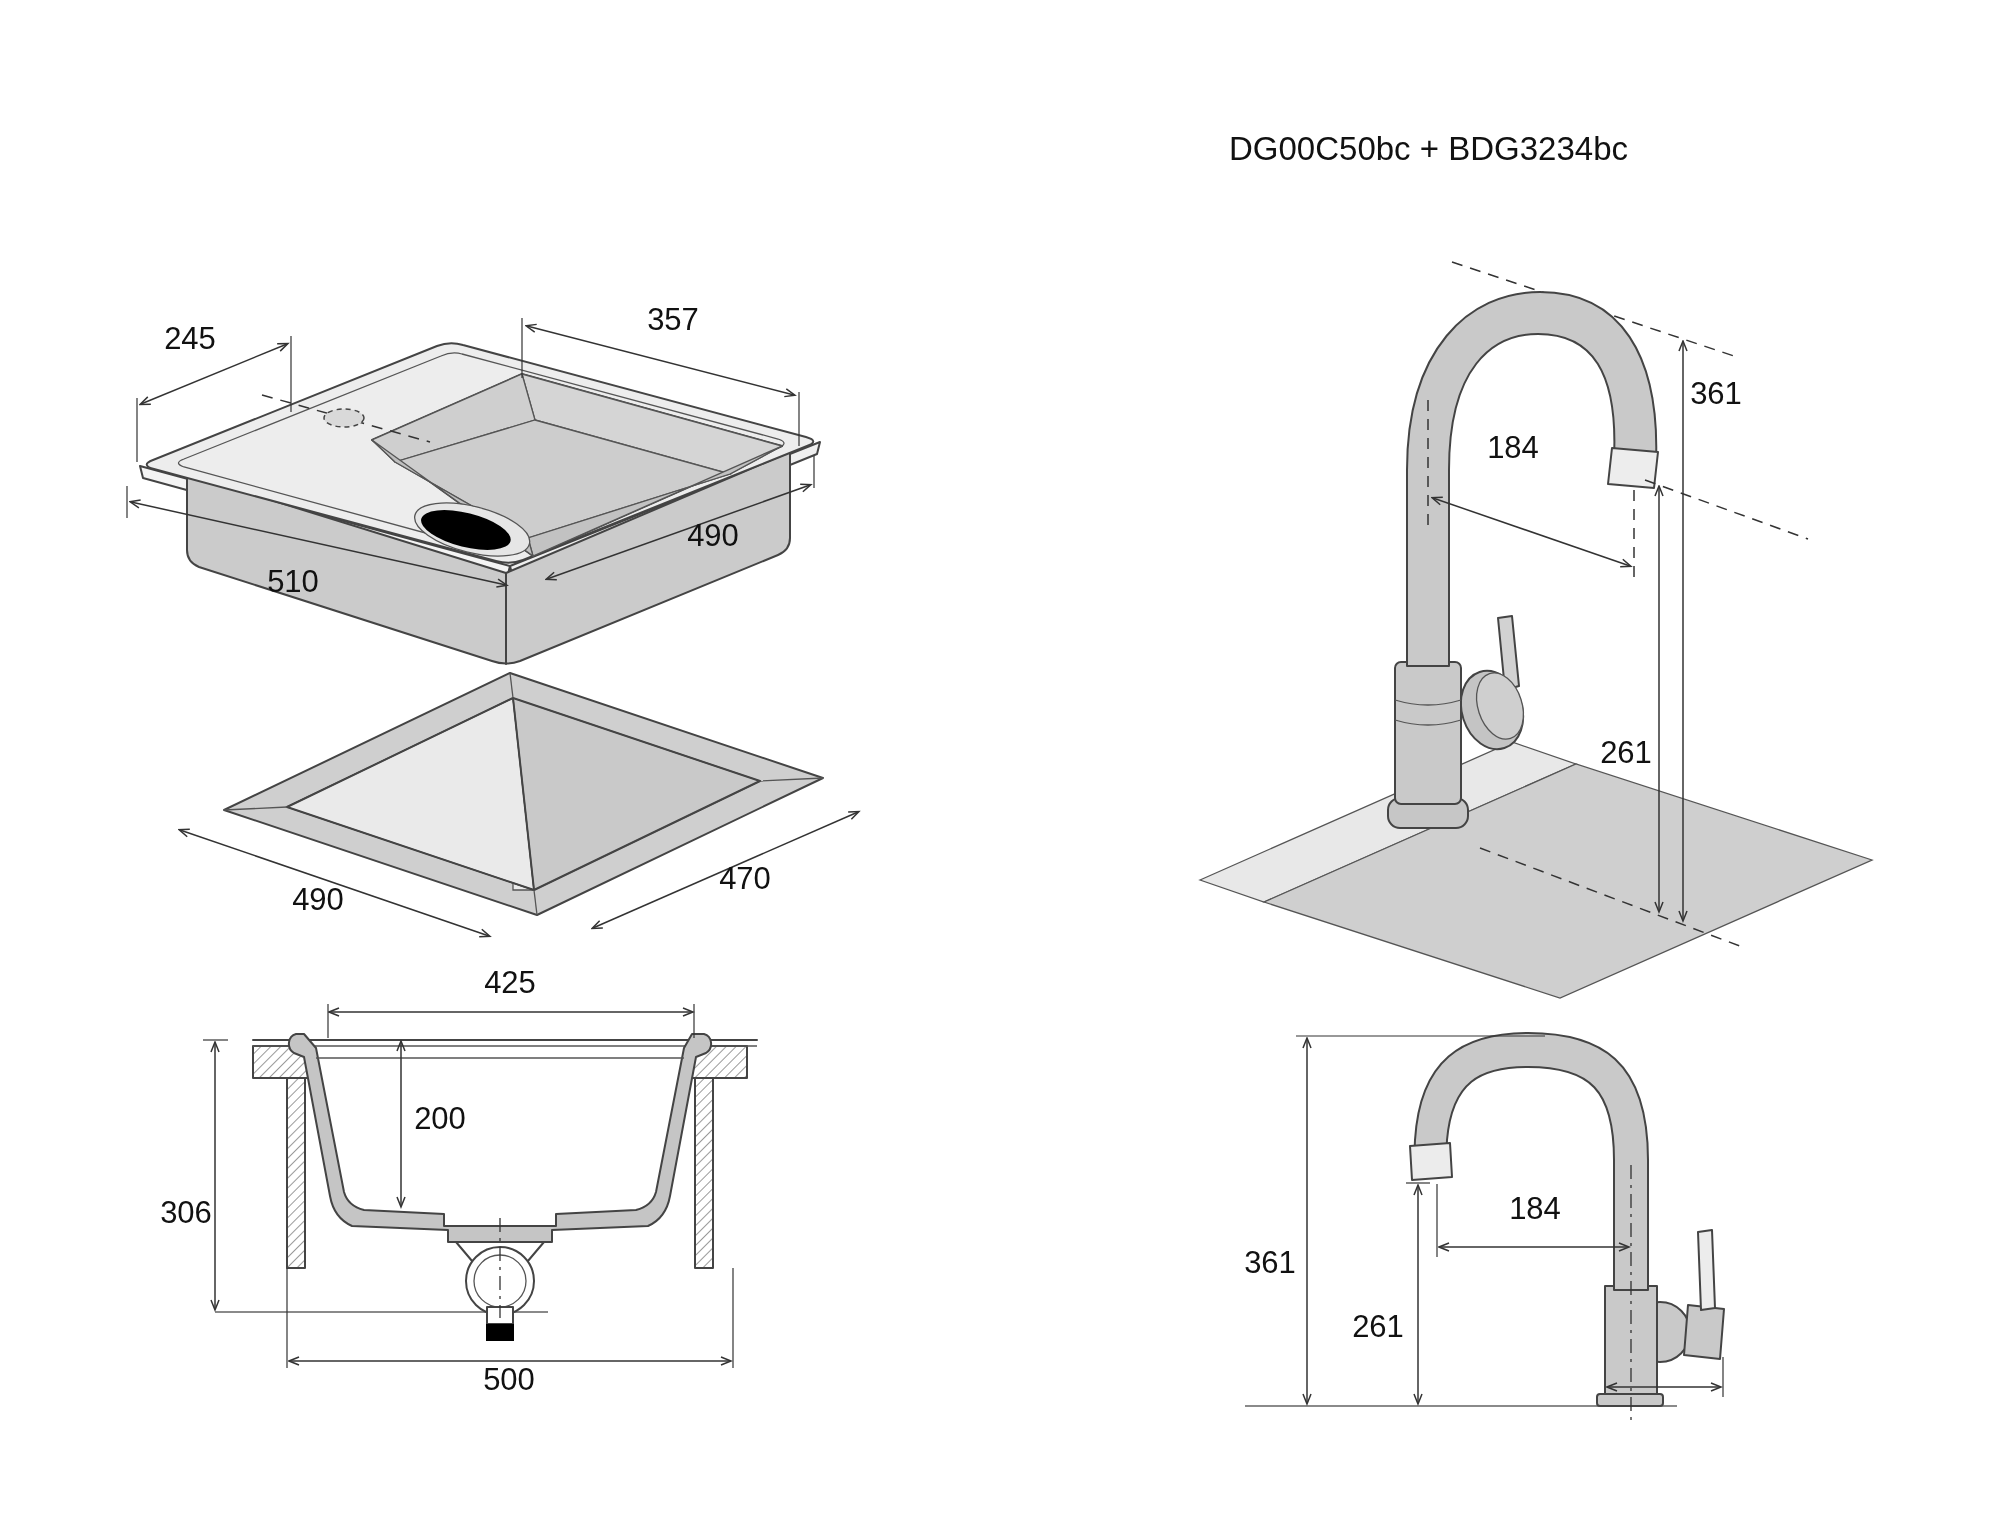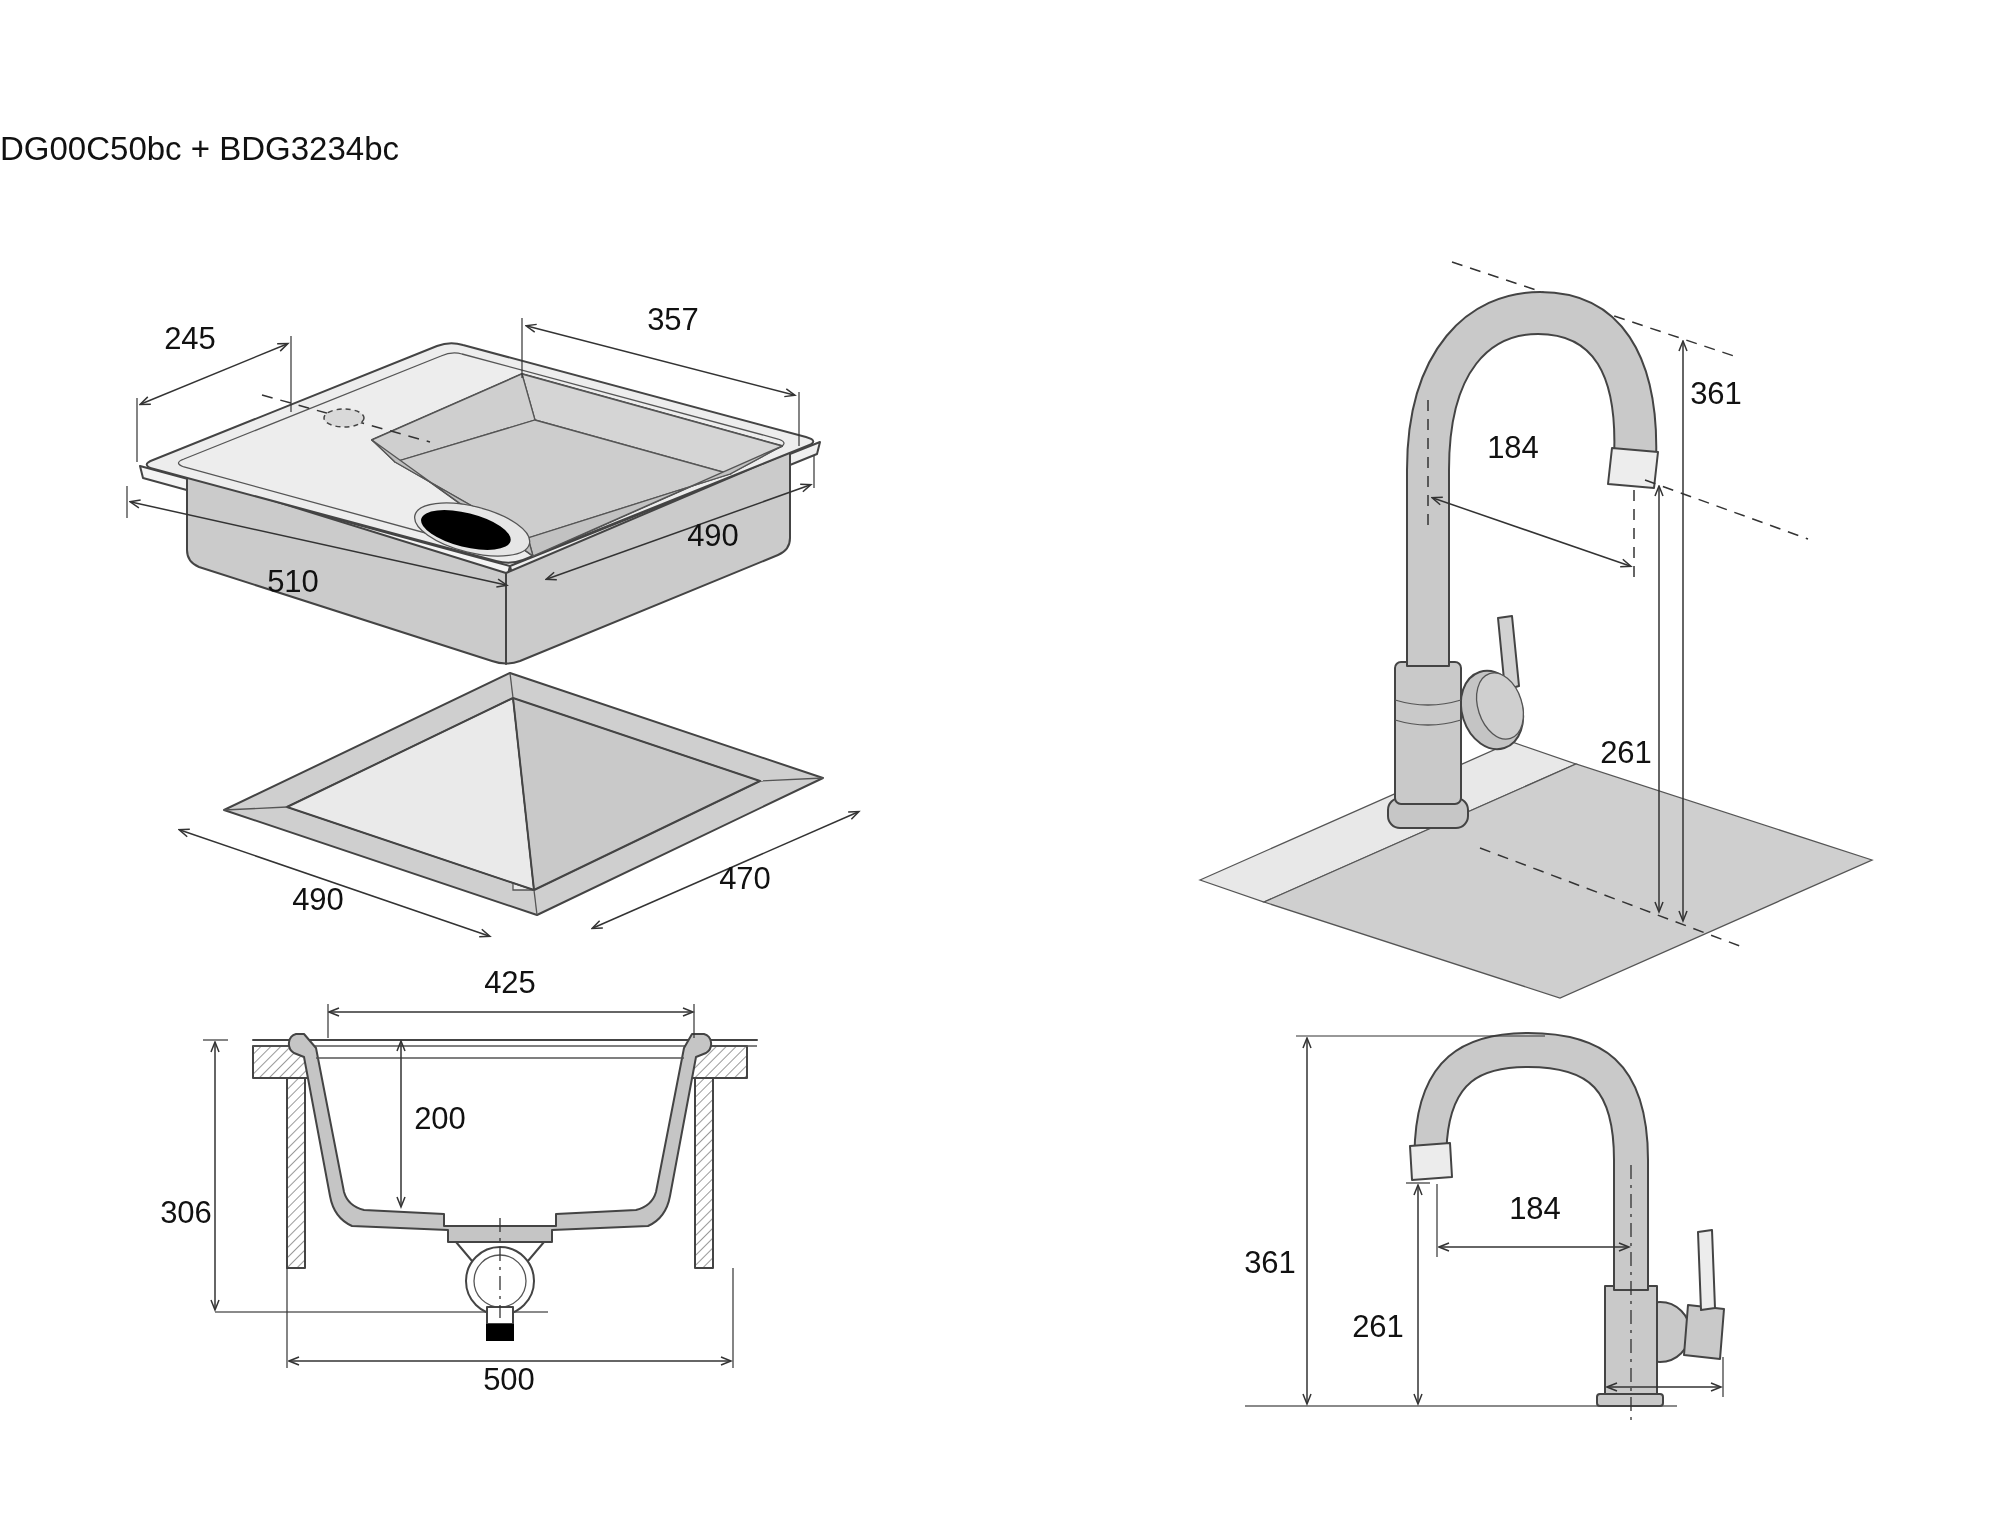--- a/index.html
+++ b/index.html
@@ -1,18 +1,18 @@
 <!DOCTYPE html>
 <html><head>
 <meta charset="utf-8">
 <style>
   html,body{margin:0;padding:0;background:#fff;}
   #page{position:relative;width:2000px;height:1536px;background:#fff;overflow:hidden;
         font-family:"Liberation Sans",sans-serif;}
-  #title{position:absolute;left:0;top:130px;width:1628px;text-align:left;
+  #title{position:absolute;left:0;top:130px;width:1628px;text-align:right;
          font-size:33px;color:#111;letter-spacing:0px;}
   svg{position:absolute;left:0;top:0;}
   .dim{font-family:"Liberation Sans",sans-serif;font-size:31px;fill:#111;text-anchor:middle;}
   .outline{stroke:#444;stroke-width:2;stroke-linejoin:round;stroke-linecap:round;}
   .thin{stroke:#555;stroke-width:1.3;}
   .dimline{stroke:#333;stroke-width:1.5;fill:none;}
   .ext{stroke:#333;stroke-width:1.2;fill:none;}
   .dashed{stroke:#333;stroke-width:1.5;stroke-dasharray:11 8;fill:none;}
   .dashdot{stroke:#333;stroke-width:1.3;stroke-dasharray:14 6 3 6;fill:none;}
   .ground{stroke:#8a8a8a;stroke-width:2;}

